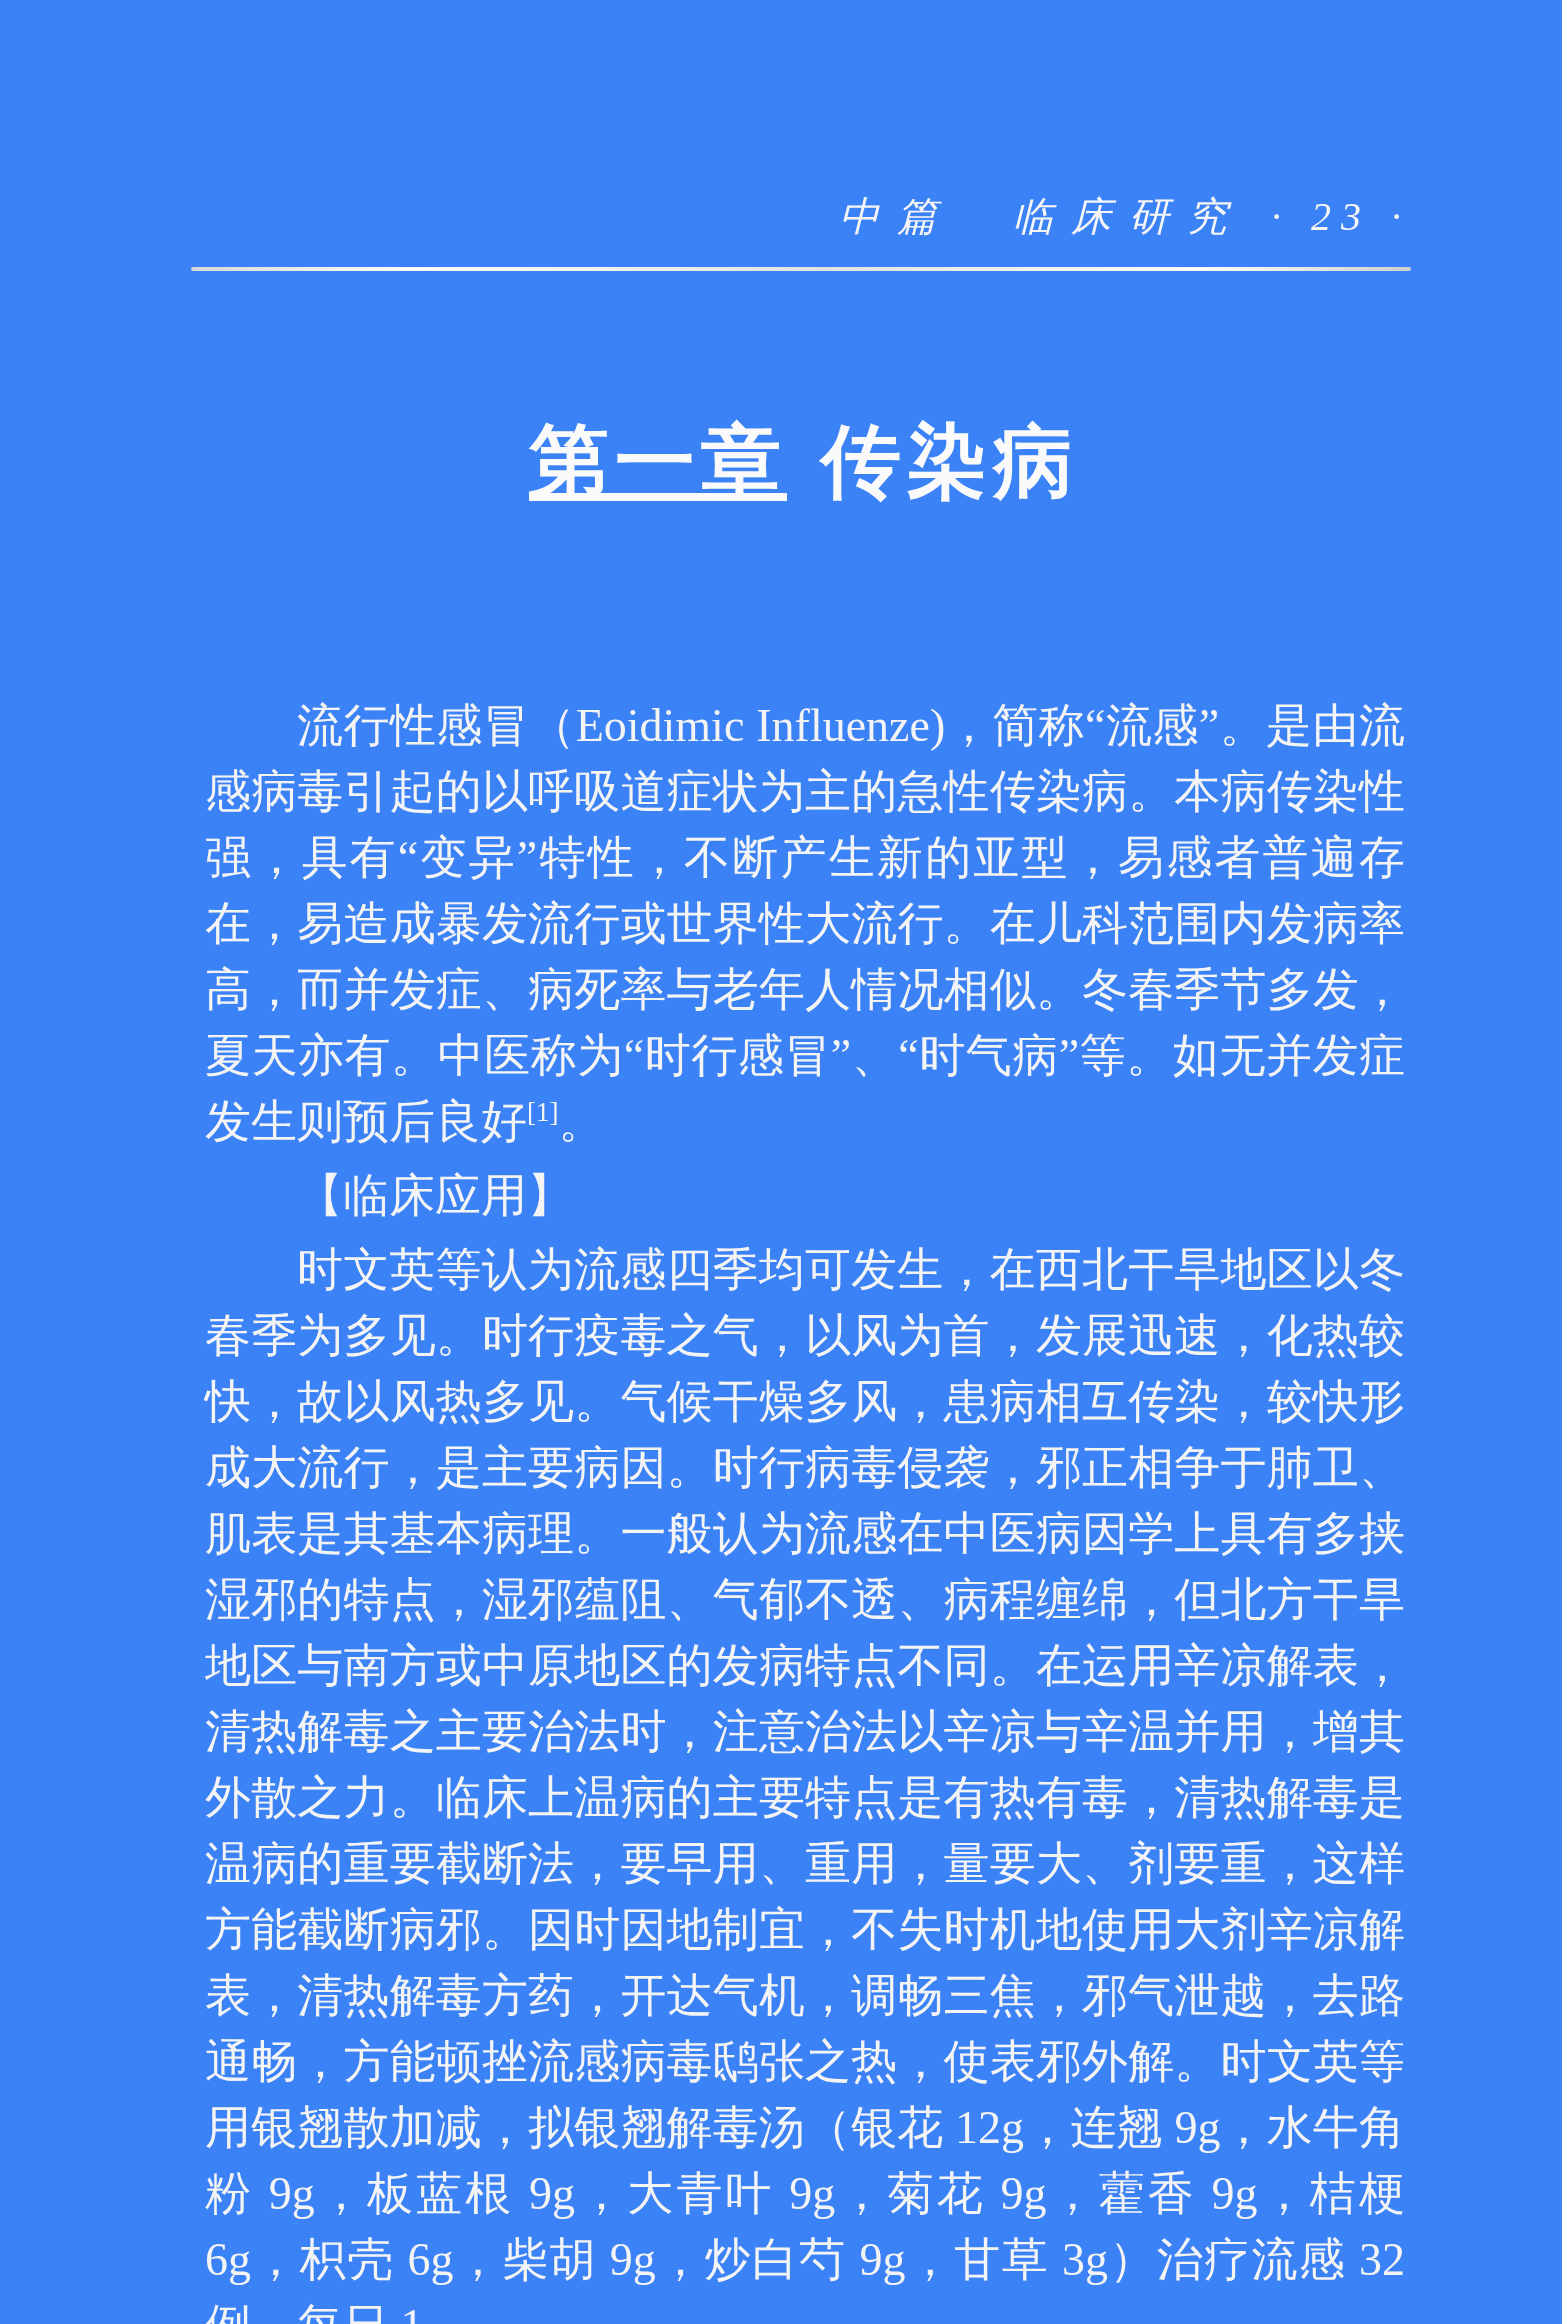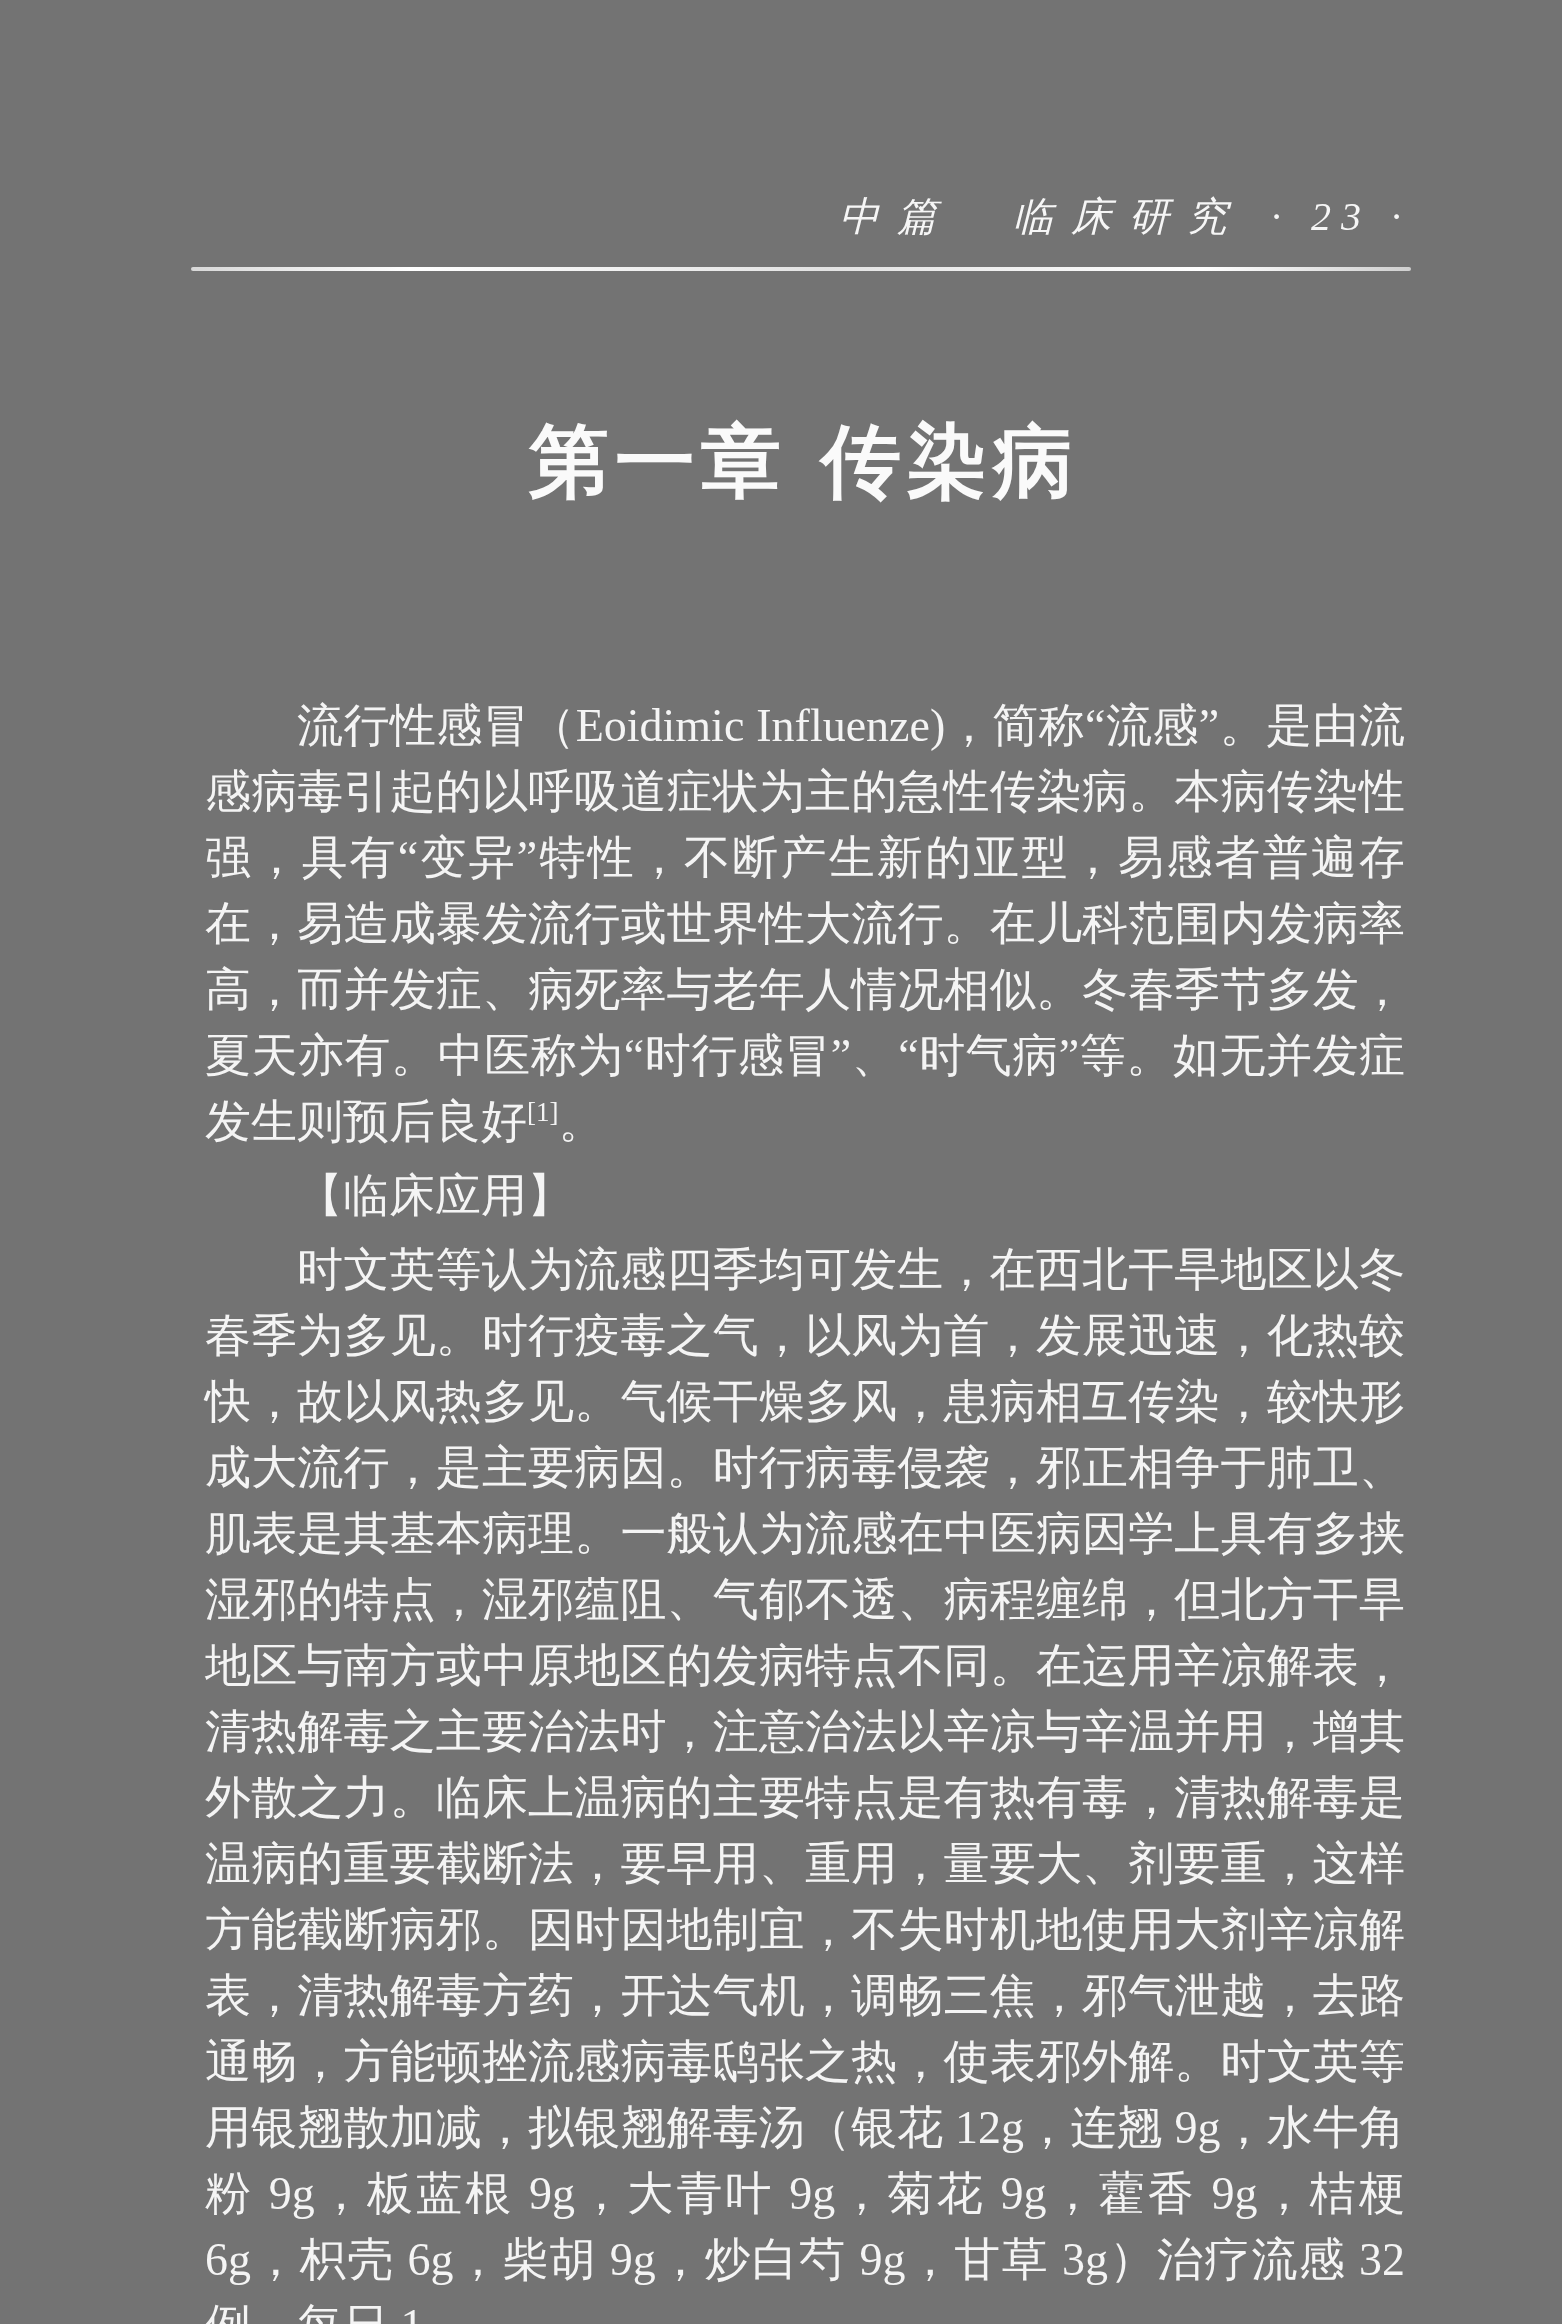--- a/index.html
+++ b/index.html
@@ -11,21 +11,21 @@
     height: 2324px;
     background: #000000;
     position: relative;
     overflow: hidden;
     font-family: "Liberation Serif", serif;
     color: #f2f2f2;
   }
   .page {
     position: absolute;
     inset: 0;
-    background: #737373;
+    background: #3b82f6;
   }
   
   .running-header {
     position: absolute;
     top: 191px;
     left: 197px;
     width: 1214px;
     text-align: right;
     font-size: 40px;
     line-height: 52px;
@@ -56,21 +56,21 @@
     left: 197px;
     width: 1214px;
     text-align: center;
     font-size: 80px;
     line-height: 88px;
     font-weight: 700;
     letter-spacing: 6px;
     color: #fafafa;
     white-space: nowrap;
   }
-  .chapter-heading .chapter-number { margin-right: 34px; }
+  .chapter-heading .chapter-number { margin-right: 34px; text-decoration: underline; }
   
   .section-heading {
     position: absolute;
     top: 599px;
     left: 197px;
     width: 1214px;
     text-align: center;
     font-size: 57px;
     line-height: 64px;
     font-weight: 400;

